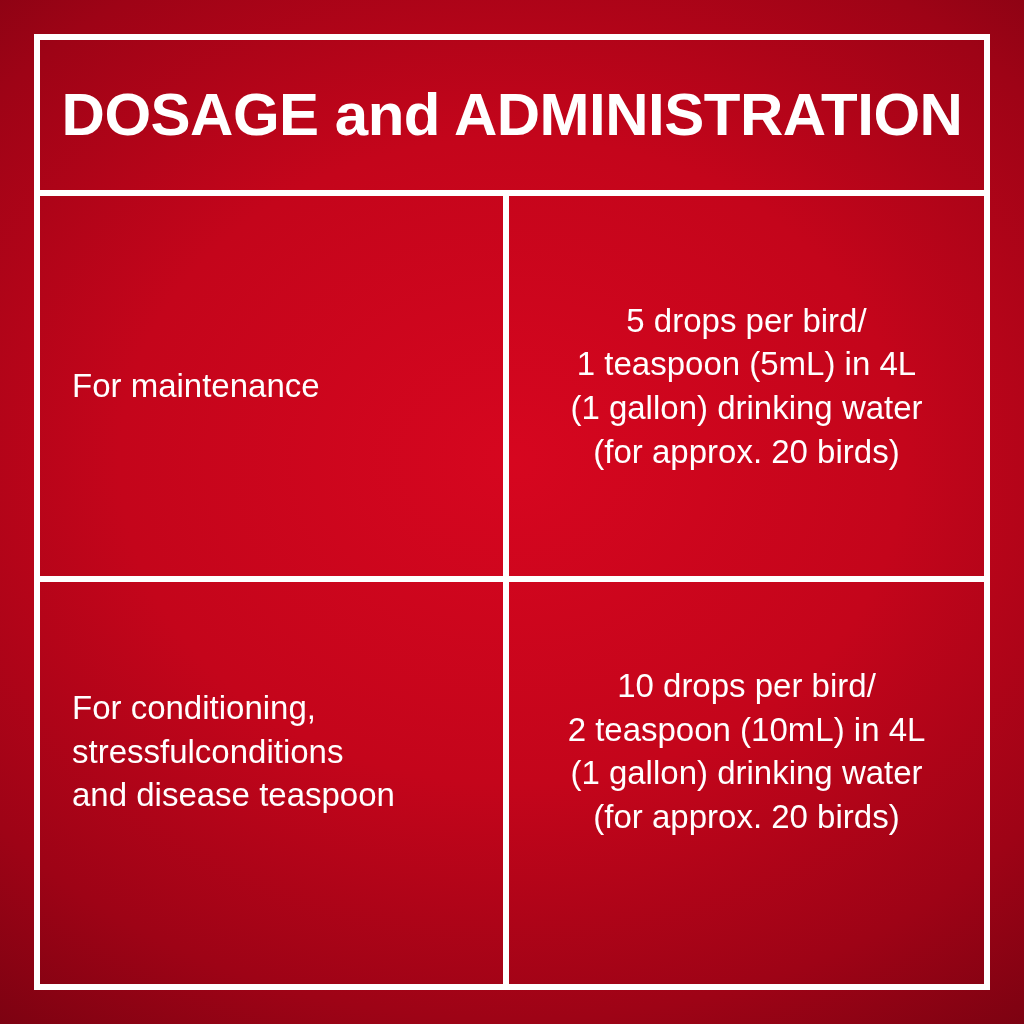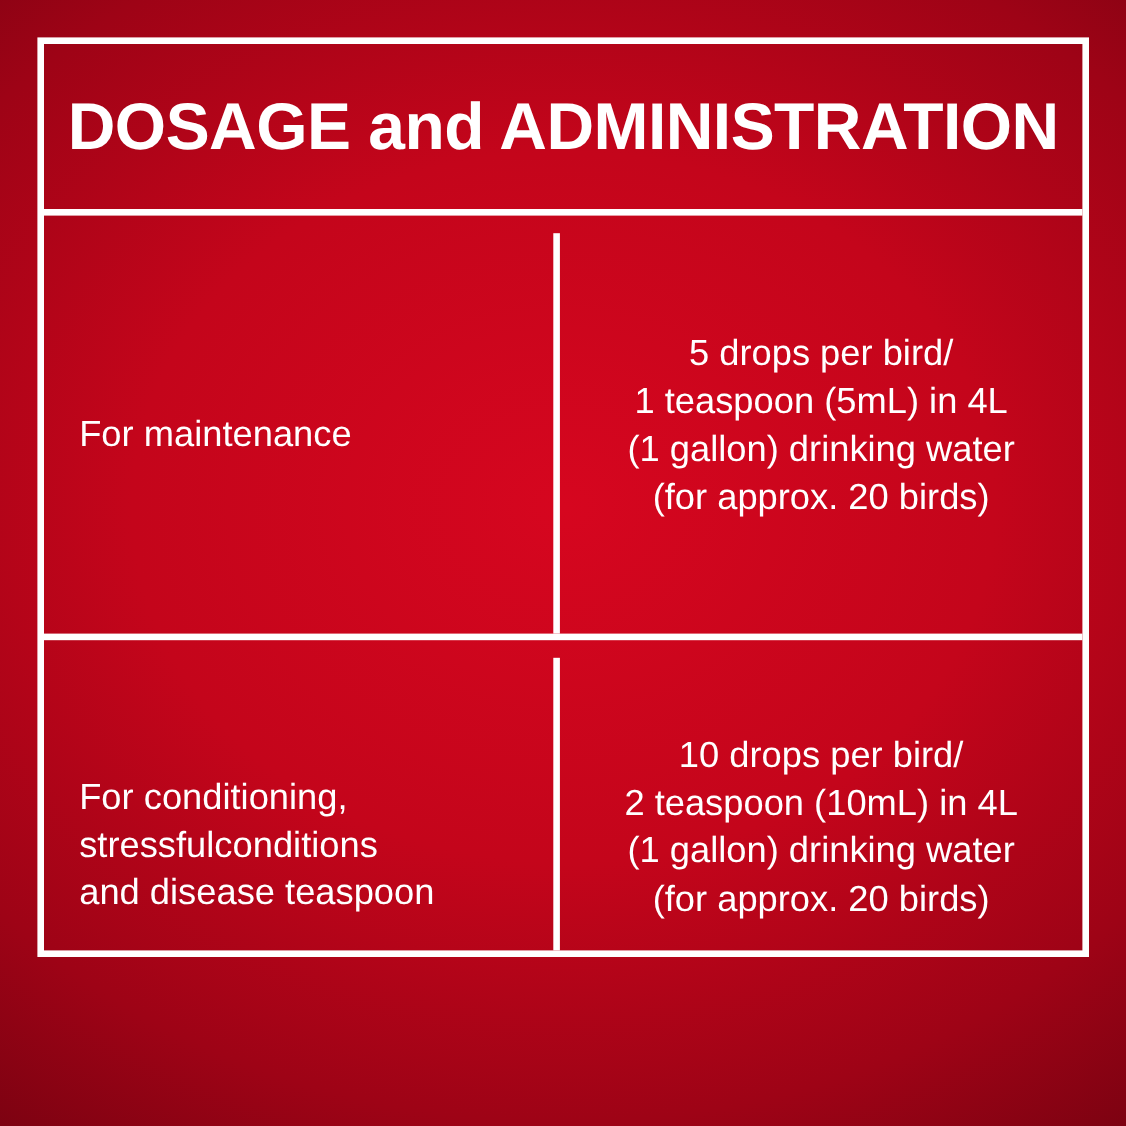--- a/index.html
+++ b/index.html
@@ -18,21 +18,21 @@
     height: 1024px;
     box-sizing: border-box;
     background:
       radial-gradient(ellipse 85% 70% at 50% 45%, #d6061f 0%, #c4051b 45%, #9e0316 78%, #7a0211 100%);
   }
   .frame {
     position: absolute;
     left: 34px;
     top: 34px;
     width: 956px;
-    height: 836px;
+    height: 956px;
     box-sizing: border-box;
     border: 6px solid #ffffff;
     display: flex;
     flex-direction: column;
   }
   .title-bar {
     flex: 0 0 150px;
     border-bottom: 6px solid #ffffff;
     display: flex;
     align-items: center;
@@ -65,21 +65,20 @@
     box-sizing: border-box;
     display: flex;
     align-items: center;
     color: #ffffff;
   }
   .cell-label {
     flex: 0 0 469px;
     border-right: 6px solid #ffffff;
     padding: 0 0 0 32px;
     justify-content: flex-start;
-    margin-top: 16px;
   }
   .cell-value {
     flex: 1 1 auto;
     justify-content: center;
     padding: 0 18px;
     align-items: center;
   }
   .label-text {
     font-size: 33px;
     line-height: 1.32;

